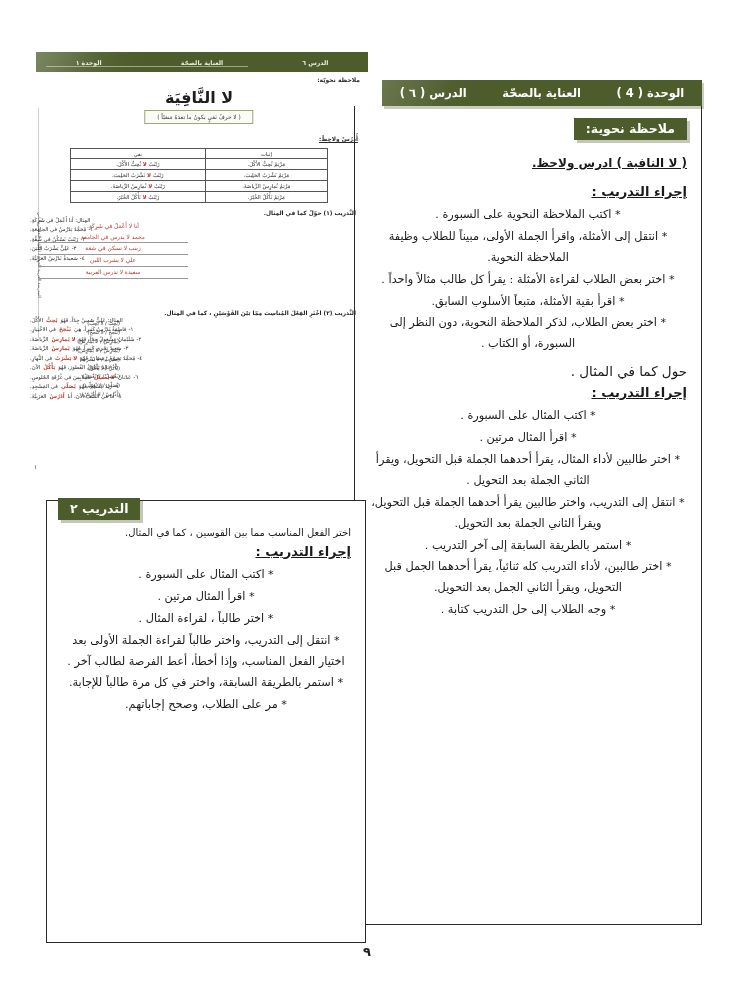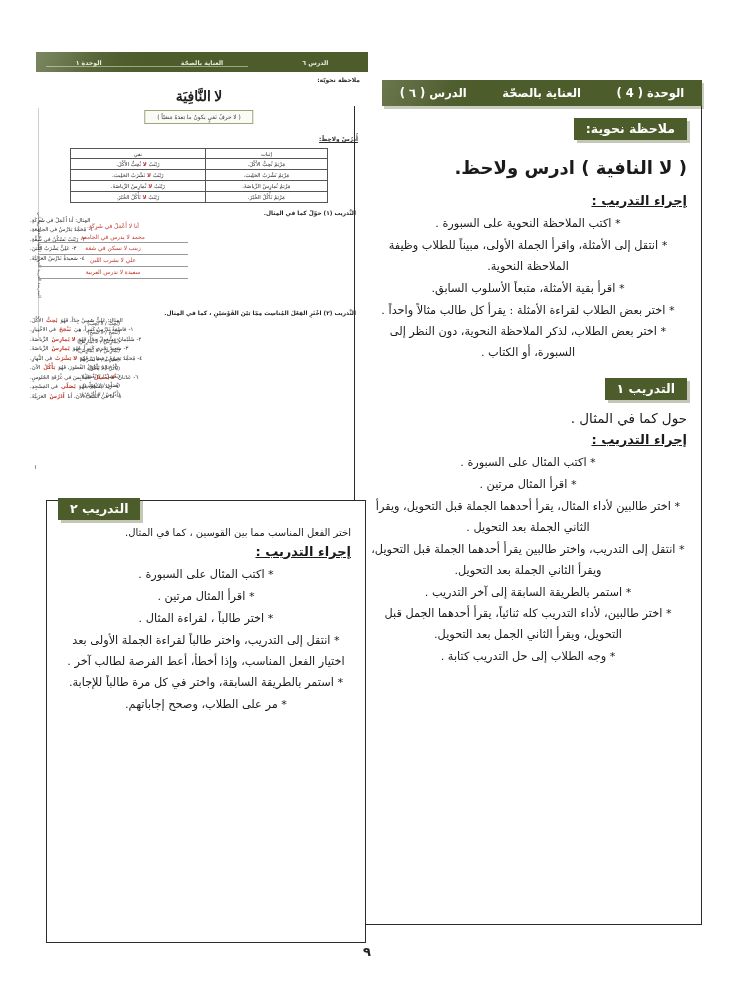--- a/index.html
+++ b/index.html
@@ -53,23 +53,24 @@
     height: 819px;
     box-sizing: border-box;
     border-left: 1.4px solid #2b2b2b;
     border-right: 1.4px solid #2b2b2b;
     border-bottom: 1.4px solid #2b2b2b;
     padding: 10px 14px 10px 14px;
     text-align: right;
   }
   .note-label-row { margin: 2px 0 14px 0; }
   .rule-line {
-    font-size: 18px;
+    font-size: 12px;
     margin: 0 0 12px 0;
     line-height: 1.5;
+    text-decoration: underline;
   }
   .rule-line b { font-weight: bold; }
   .proc-title {
     font-weight: bold;
     font-size: 13px;
     text-decoration: underline;
     margin: 0 0 6px 0;
   }
   ul.steps {
     list-style: none;
@@ -133,24 +134,23 @@
     top: 28px;
     font-size: 6px;
     font-weight: bold;
     color: #2a2a2a;
   }
   #thumb-title {
     position: absolute;
     top: 40px;
     left: 0; right: 0;
     text-align: center;
-    font-size: 14px;
+    font-size: 16px;
     font-weight: bold;
     color: #1d1d1d;
-    font-family: Liberation Serif, serif;
   }
   #thumb-rulebox {
     position: absolute;
     top: 62px;
     left: 50%;
     transform: translateX(-50%);
     border: 1px solid #9aa77f;
     background: #fbfbf6;
     padding: 3px 12px;
     font-size: 5.8px;
@@ -456,28 +456,25 @@
   </div>
 
   <div class="rule-line">
     <b>( لا النافية ) ادرس ولاحظ.</b>
   </div>
 
   <div class="proc-title">إجراء التدريب :</div>
   <ul class="steps" id="main-steps">
       <li>اكتب الملاحظة النحوية على السبورة .</li>
       <li>انتقل إلى الأمثلة، واقرأ الجملة الأولى، مبيناً للطلاب وظيفة الملاحظة النحوية.</li>
+      <li>اختر بعض الطلاب لقراءة الأمثلة : يقرأ كل طالب مثالاً واحداً .</li>
       <li>اقرأ بقية الأمثلة، متبعاً الأسلوب السابق.</li>
-      <li>اختر بعض الطلاب لقراءة الأمثلة : يقرأ كل طالب مثالاً واحداً .</li>
       <li>اختر بعض الطلاب، لذكر الملاحظة النحوية، دون النظر إلى السبورة، أو الكتاب .</li>
     </ul>
 
-  <div class="drill-label-row">
-    <span class="green-label" style="font-size:12.5px;">التدريب  ١</span>
-  </div>
 
   <div class="drill-instr">حول كما في المثال .</div>
   <div class="proc-title">إجراء التدريب :</div>
   <ul class="steps" id="drill1-steps">
       <li>اكتب المثال على السبورة .</li>
       <li>اقرأ المثال مرتين .</li>
       <li>اختر طالبين لأداء المثال، يقرأ أحدهما الجملة قبل التحويل، ويقرأ الثاني الجملة بعد التحويل .</li>
       <li>انتقل إلى التدريب، واختر طالبين يقرأ أحدهما الجملة قبل التحويل، ويقرأ الثاني الجملة بعد التحويل.</li>
       <li>استمر بالطريقة السابقة إلى آخر التدريب .</li>
       <li>اختر طالبين، لأداء التدريب كله ثنائياً، يقرأ أحدهما الجمل قبل التحويل، ويقرأ الثاني الجمل بعد التحويل.</li>

